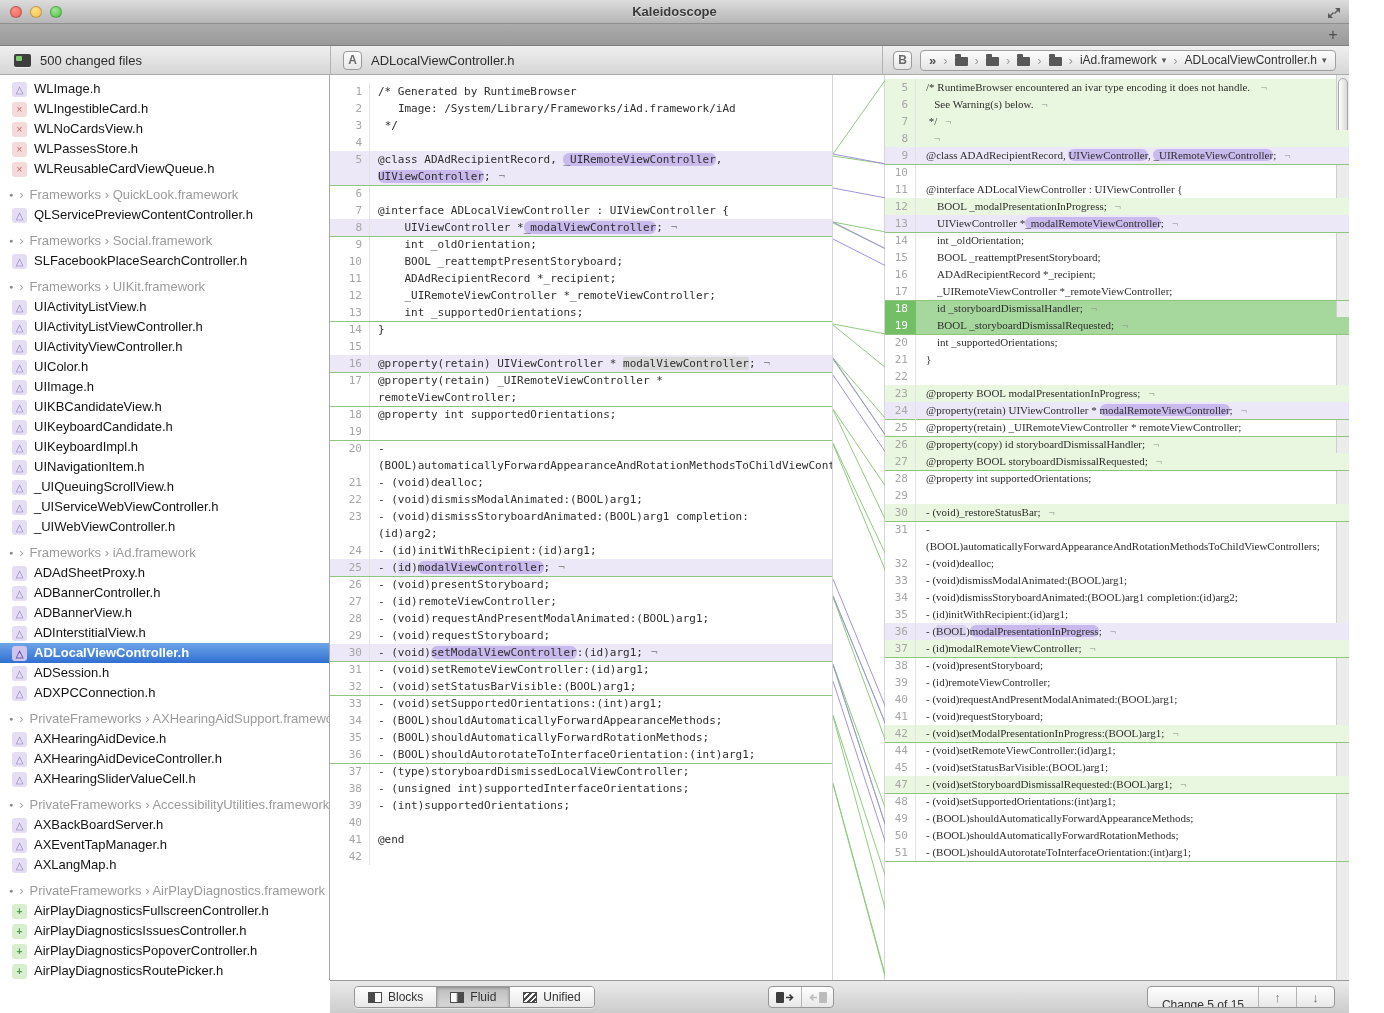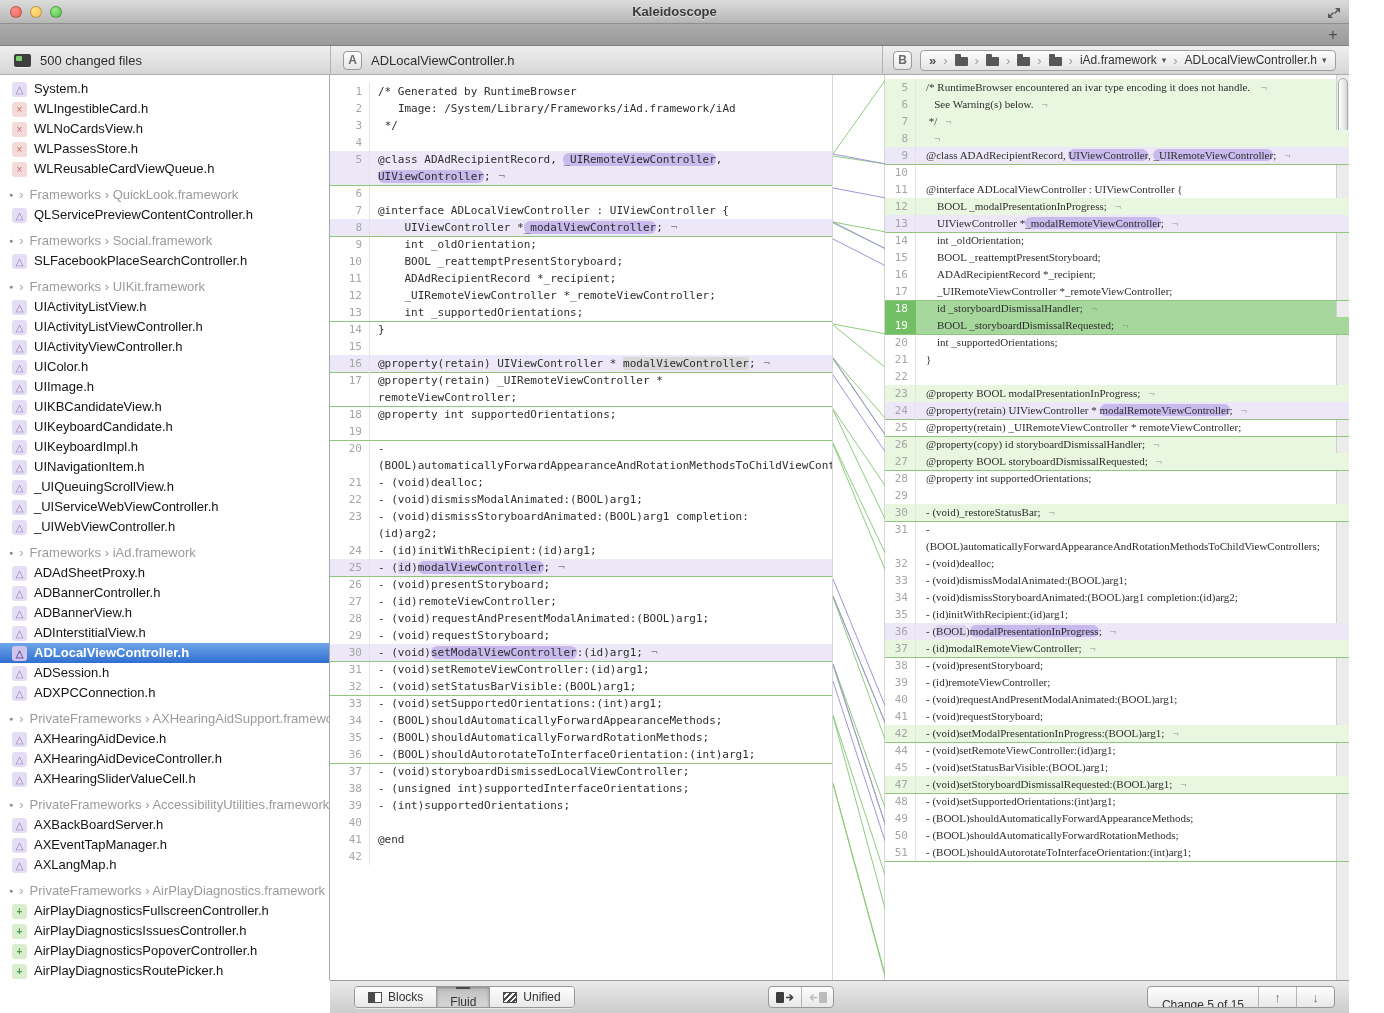--- a/index.html
+++ b/index.html
@@ -121,21 +121,21 @@
   .bottombar { position:absolute; left:330px; right:0; top:980px; height:33px;
     background:linear-gradient(#EAEAEA,#CCCCCC); border-top:1px solid #9A9A9A; }
   .mode-seg { position:absolute; left:24px; top:5px; display:flex; height:22px;
     border:1px solid #979797; border-radius:4px; overflow:hidden;
     box-shadow:0 1px 0 rgba(255,255,255,.5); }
   .seg { display:flex; align-items:center; gap:6px; padding:0 13px;
     background:linear-gradient(#FEFEFE,#E8E8E8); border-right:1px solid #9D9D9D;
     font-size:12px; color:#333; }
   .seg:last-child { border-right:none; }
   .seg.selected { background:linear-gradient(#BDBDBD,#D8D8D8);
-    box-shadow:inset 0 1px 3px rgba(0,0,0,.3);flex-direction:column; }
+    box-shadow:inset 0 1px 3px rgba(0,0,0,.3); }
   .icon-blocks  { width:14px; height:11px; border:1px solid #4A4A4A;
     background:linear-gradient(to right,#4A4A4A 0 6px,#FFF 6px); }
   .icon-fluid   { width:14px; height:11px; border:1px solid #4A4A4A;
     background:linear-gradient(to right,#FFF 0 5px,#4A4A4A 7px); }
   .icon-unified { width:14px; height:11px; border:1px solid #4A4A4A;
     background:repeating-linear-gradient(135deg,#4A4A4A 0 2px,#FFF 2px 4px); }
   .merge { position:absolute; left:438px; top:5px; display:flex; height:22px;
     border:1px solid #979797; border-radius:4px; overflow:hidden;
     background:linear-gradient(#FEFEFE,#E8E8E8); }
   .merge-btn { width:32px; display:flex; align-items:center; justify-content:center; }
@@ -200,21 +200,21 @@
           <span class="crumb">
             <span>ADLocalViewController.h</span>
             <span class="dd-arrow">▾</span>
           </span>
         </span>
     </div>
   </div>
 
   <div class="main">
     <div class="sidebar" id="file-list">
-        <div class="file-row"><span class="file-badge changed">△</span><span>System.h</span></div>
+        <div class="file-row"><span class="file-badge changed">△</span><span>WLImage.h</span></div>
         <div class="file-row"><span class="file-badge deleted">×</span><span>WLIngestibleCard.h</span></div>
         <div class="file-row"><span class="file-badge deleted">×</span><span>WLNoCardsView.h</span></div>
         <div class="file-row"><span class="file-badge deleted">×</span><span>WLPassesStore.h</span></div>
         <div class="file-row"><span class="file-badge deleted">×</span><span>WLReusableCardViewQueue.h</span></div>
         <div class="group-row"><span class="dot">●</span><span class="chev">›</span><span>Frameworks › QuickLook.framework</span></div>
         <div class="file-row"><span class="file-badge changed">△</span><span>QLServicePreviewContentController.h</span></div>
         <div class="group-row"><span class="dot">●</span><span class="chev">›</span><span>Frameworks › Social.framework</span></div>
         <div class="file-row"><span class="file-badge changed">△</span><span>SLFacebookPlaceSearchController.h</span></div>
         <div class="group-row"><span class="dot">●</span><span class="chev">›</span><span>Frameworks › UIKit.framework</span></div>
         <div class="file-row"><span class="file-badge changed">△</span><span>UIActivityListView.h</span></div>
@@ -393,21 +393,21 @@
           <div class="row  ">
             <div class="num">35</div>
             <div class="code"><span>- (BOOL)shouldAutomaticallyForwardRotationMethods;</span></div>
           </div>
           <div class="row  bb">
             <div class="num">36</div>
             <div class="code"><span>- (BOOL)shouldAutorotateToInterfaceOrientation:(int)arg1;</span></div>
           </div>
           <div class="row  ">
             <div class="num">37</div>
-            <div class="code"><span>- (void)storyboardDismissedLocalViewController;</span></div>
+            <div class="code"><span>- (type)storyboardDismissedLocalViewController;</span></div>
           </div>
           <div class="row  ">
             <div class="num">38</div>
             <div class="code"><span>- (unsigned int)supportedInterfaceOrientations;</span></div>
           </div>
           <div class="row  ">
             <div class="num">39</div>
             <div class="code"><span>- (int)supportedOrientations;</span></div>
           </div>
           <div class="row  ">

